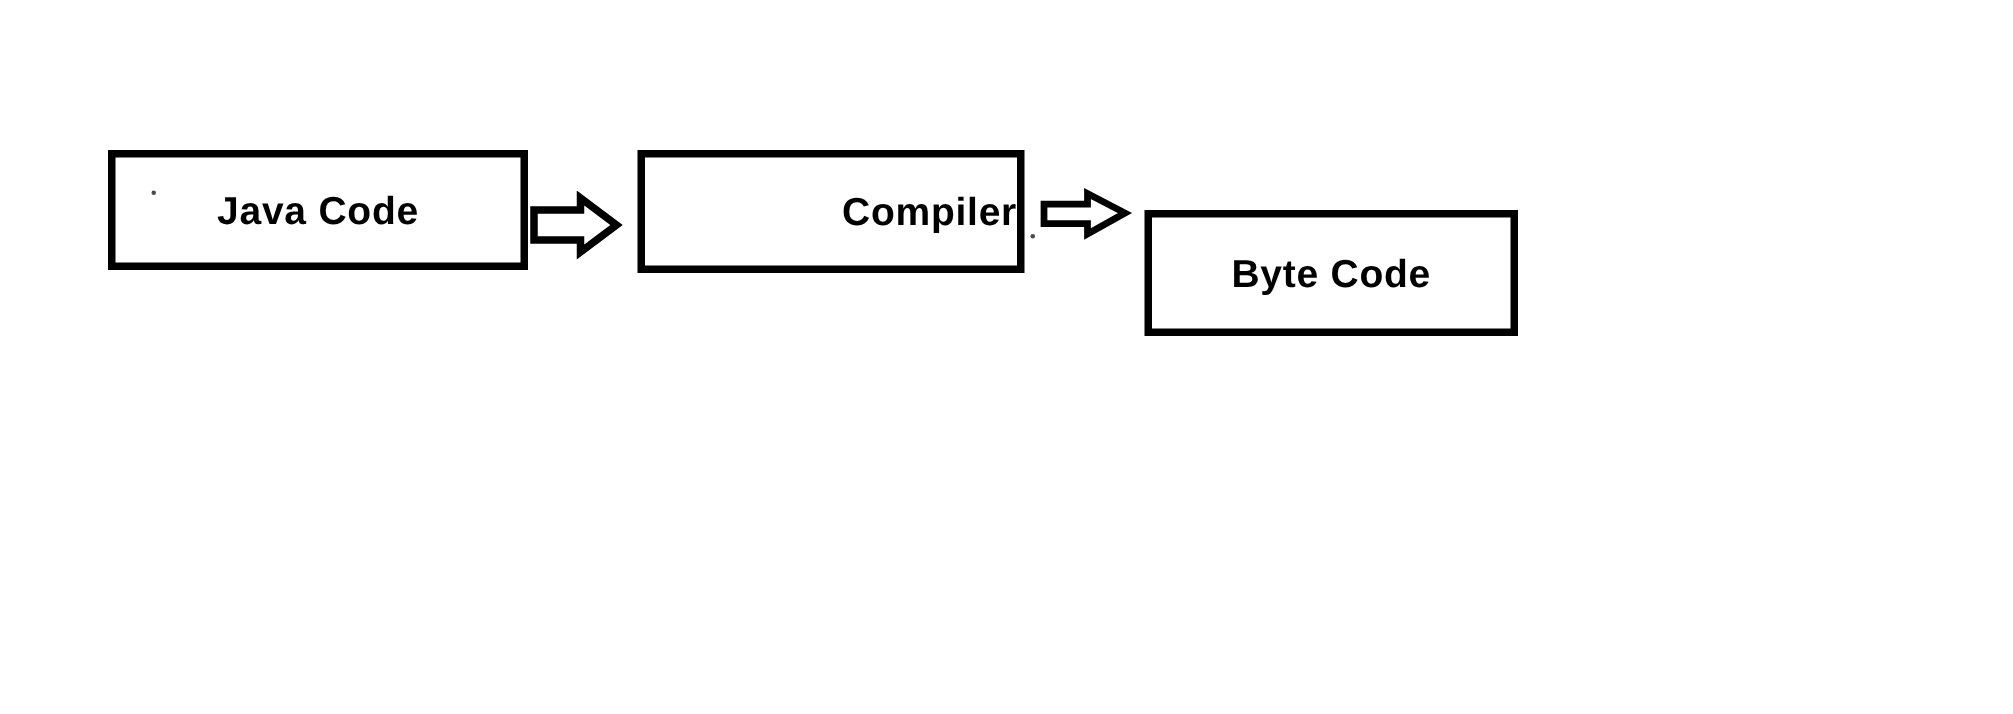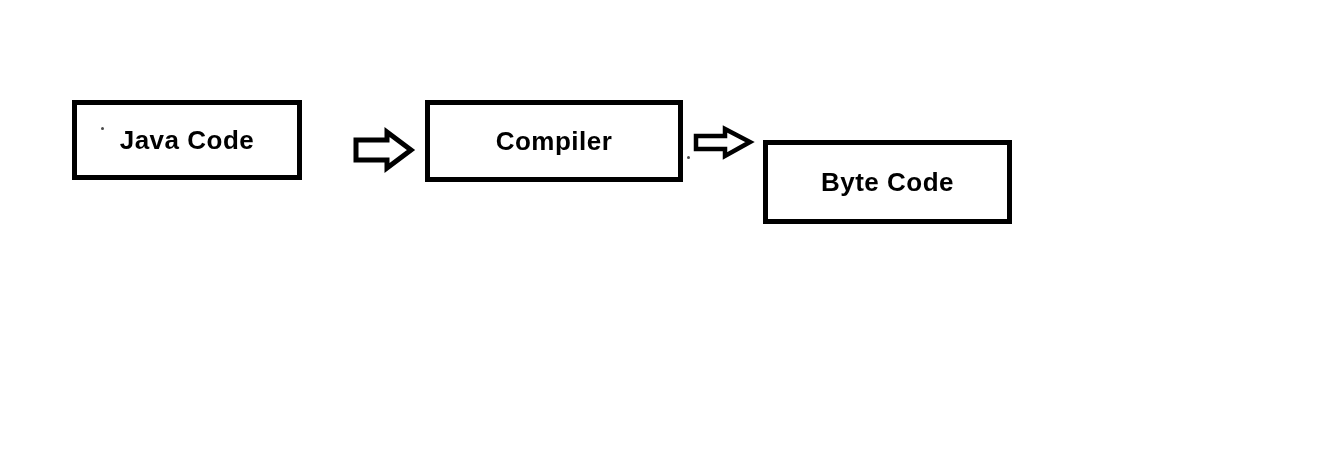--- a/index.html
+++ b/index.html
@@ -21,22 +21,22 @@
     border: 5px solid #000000;
     background: #ffffff;
     display: flex;
     align-items: center;
     justify-content: center;
     font-weight: bold;
     font-size: 26px;
     color: #000000;
     letter-spacing: 0.5px;
   }
-  #box-java    { left: 72px;  top: 100px; width: 230px; height: 80px; }
-  #box-compiler{ left: 425px; top: 100px; width: 258px; height: 82px; }
+  #box-java    { left: 72px;  top: 100px; width: 280px; height: 80px; }
+  #box-compiler{ left: 425px; top: 100px; width: 258px; height: 82px; justify-content: flex-end; }
   #box-byte    { left: 763px; top: 100px; width: 249px; height: 84px; margin-top: 40px; }
   .arrow {
     position: absolute;
   }
   #arrow-1 { left: 352px; top: 127px; }
   #arrow-2 { left: 693px; top: 125px; }
   .stray-mark {
     position: absolute;
     background: #4a4a4a;
     border-radius: 50%;

